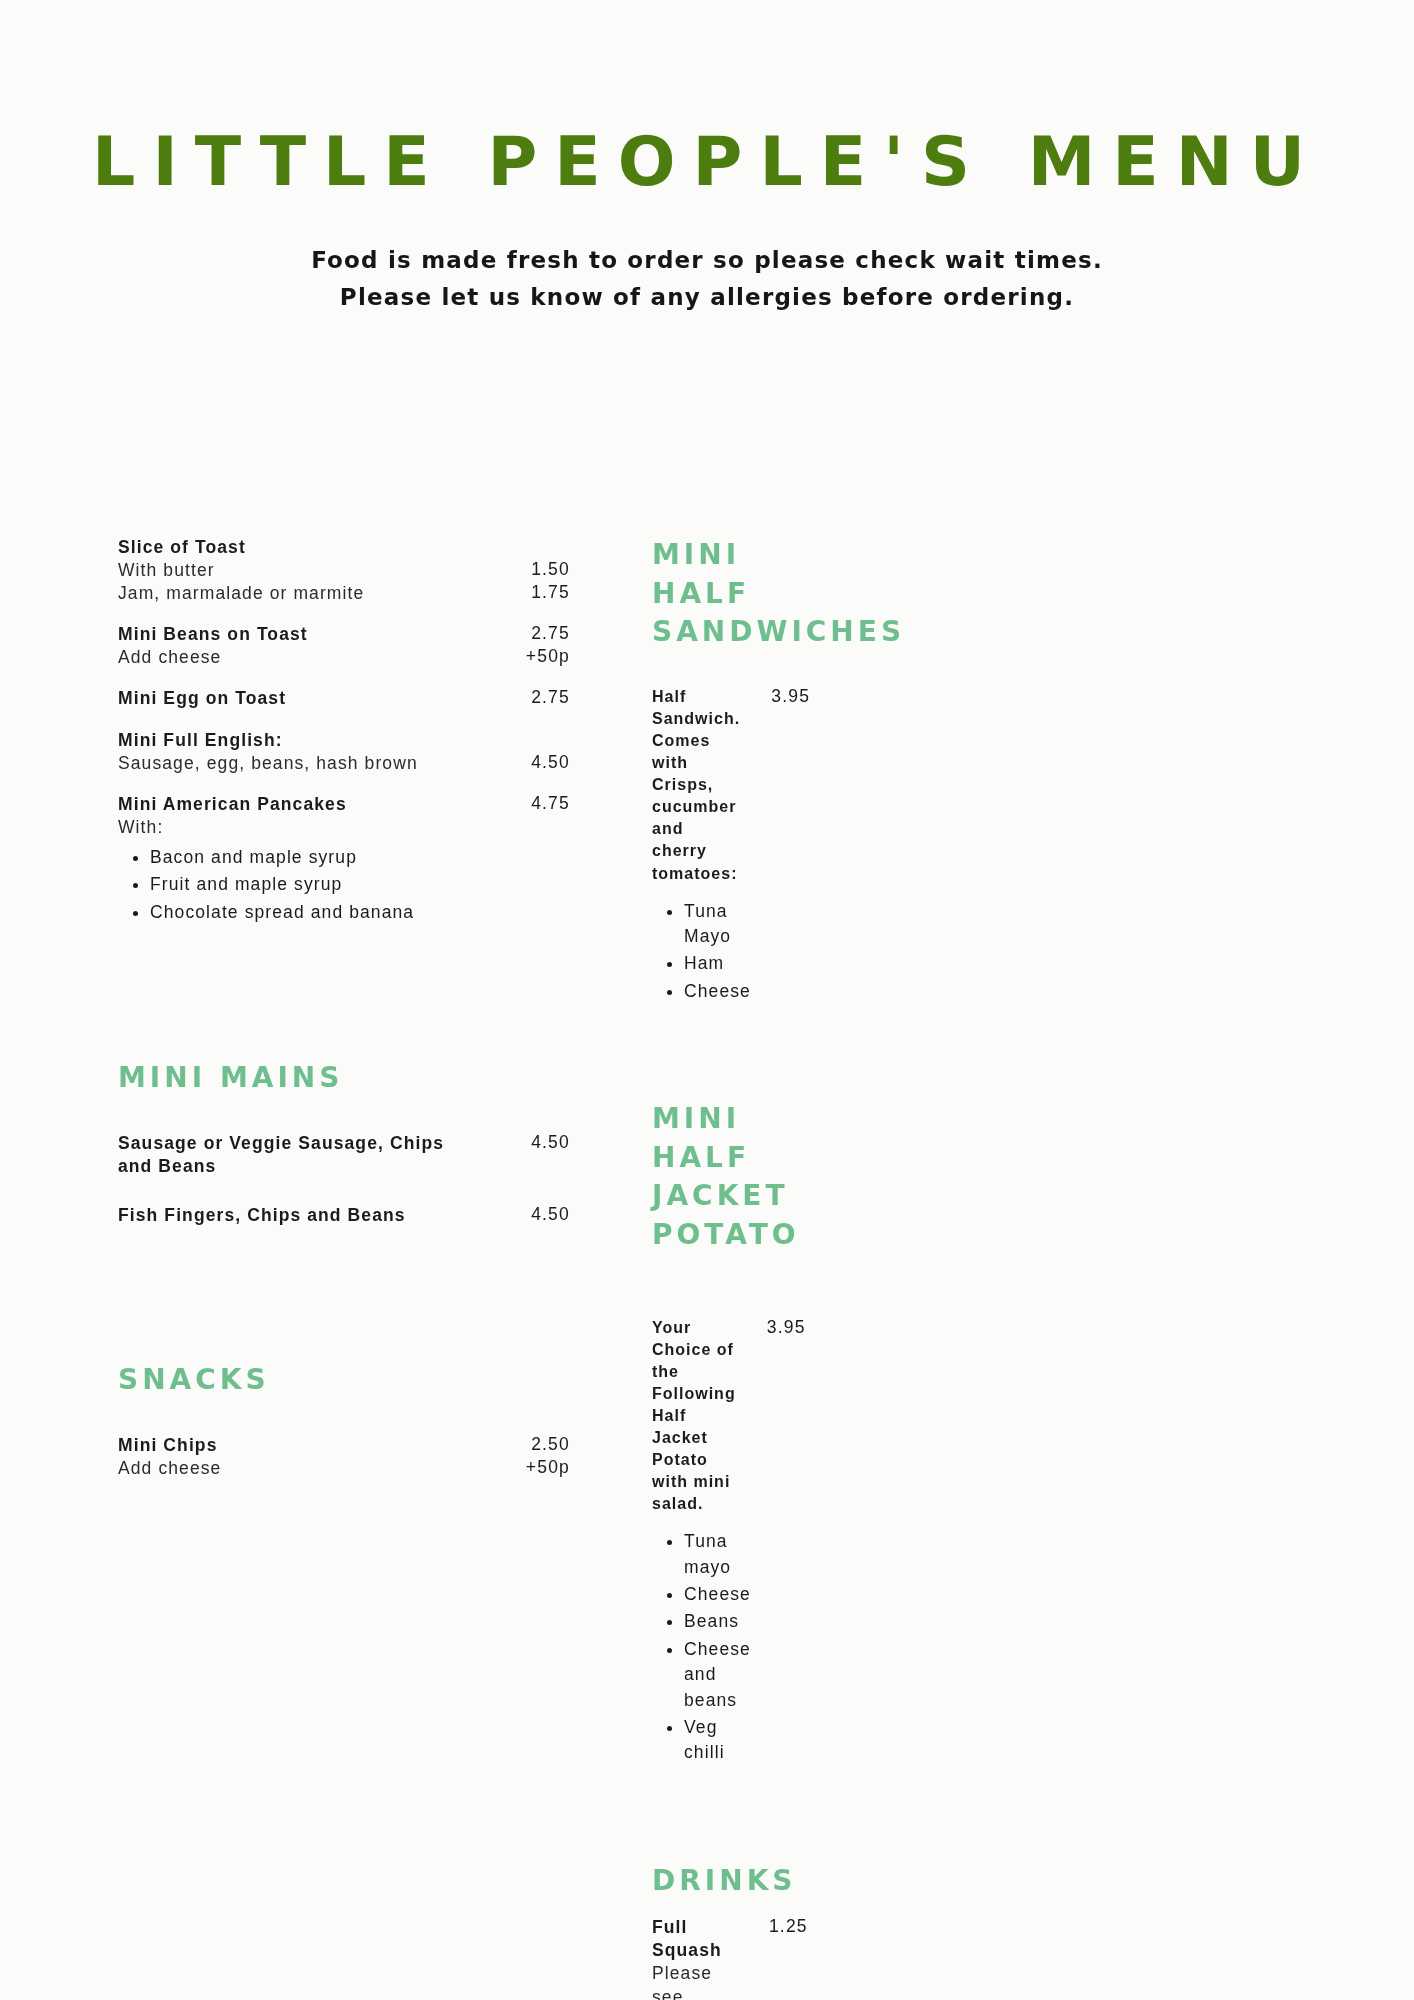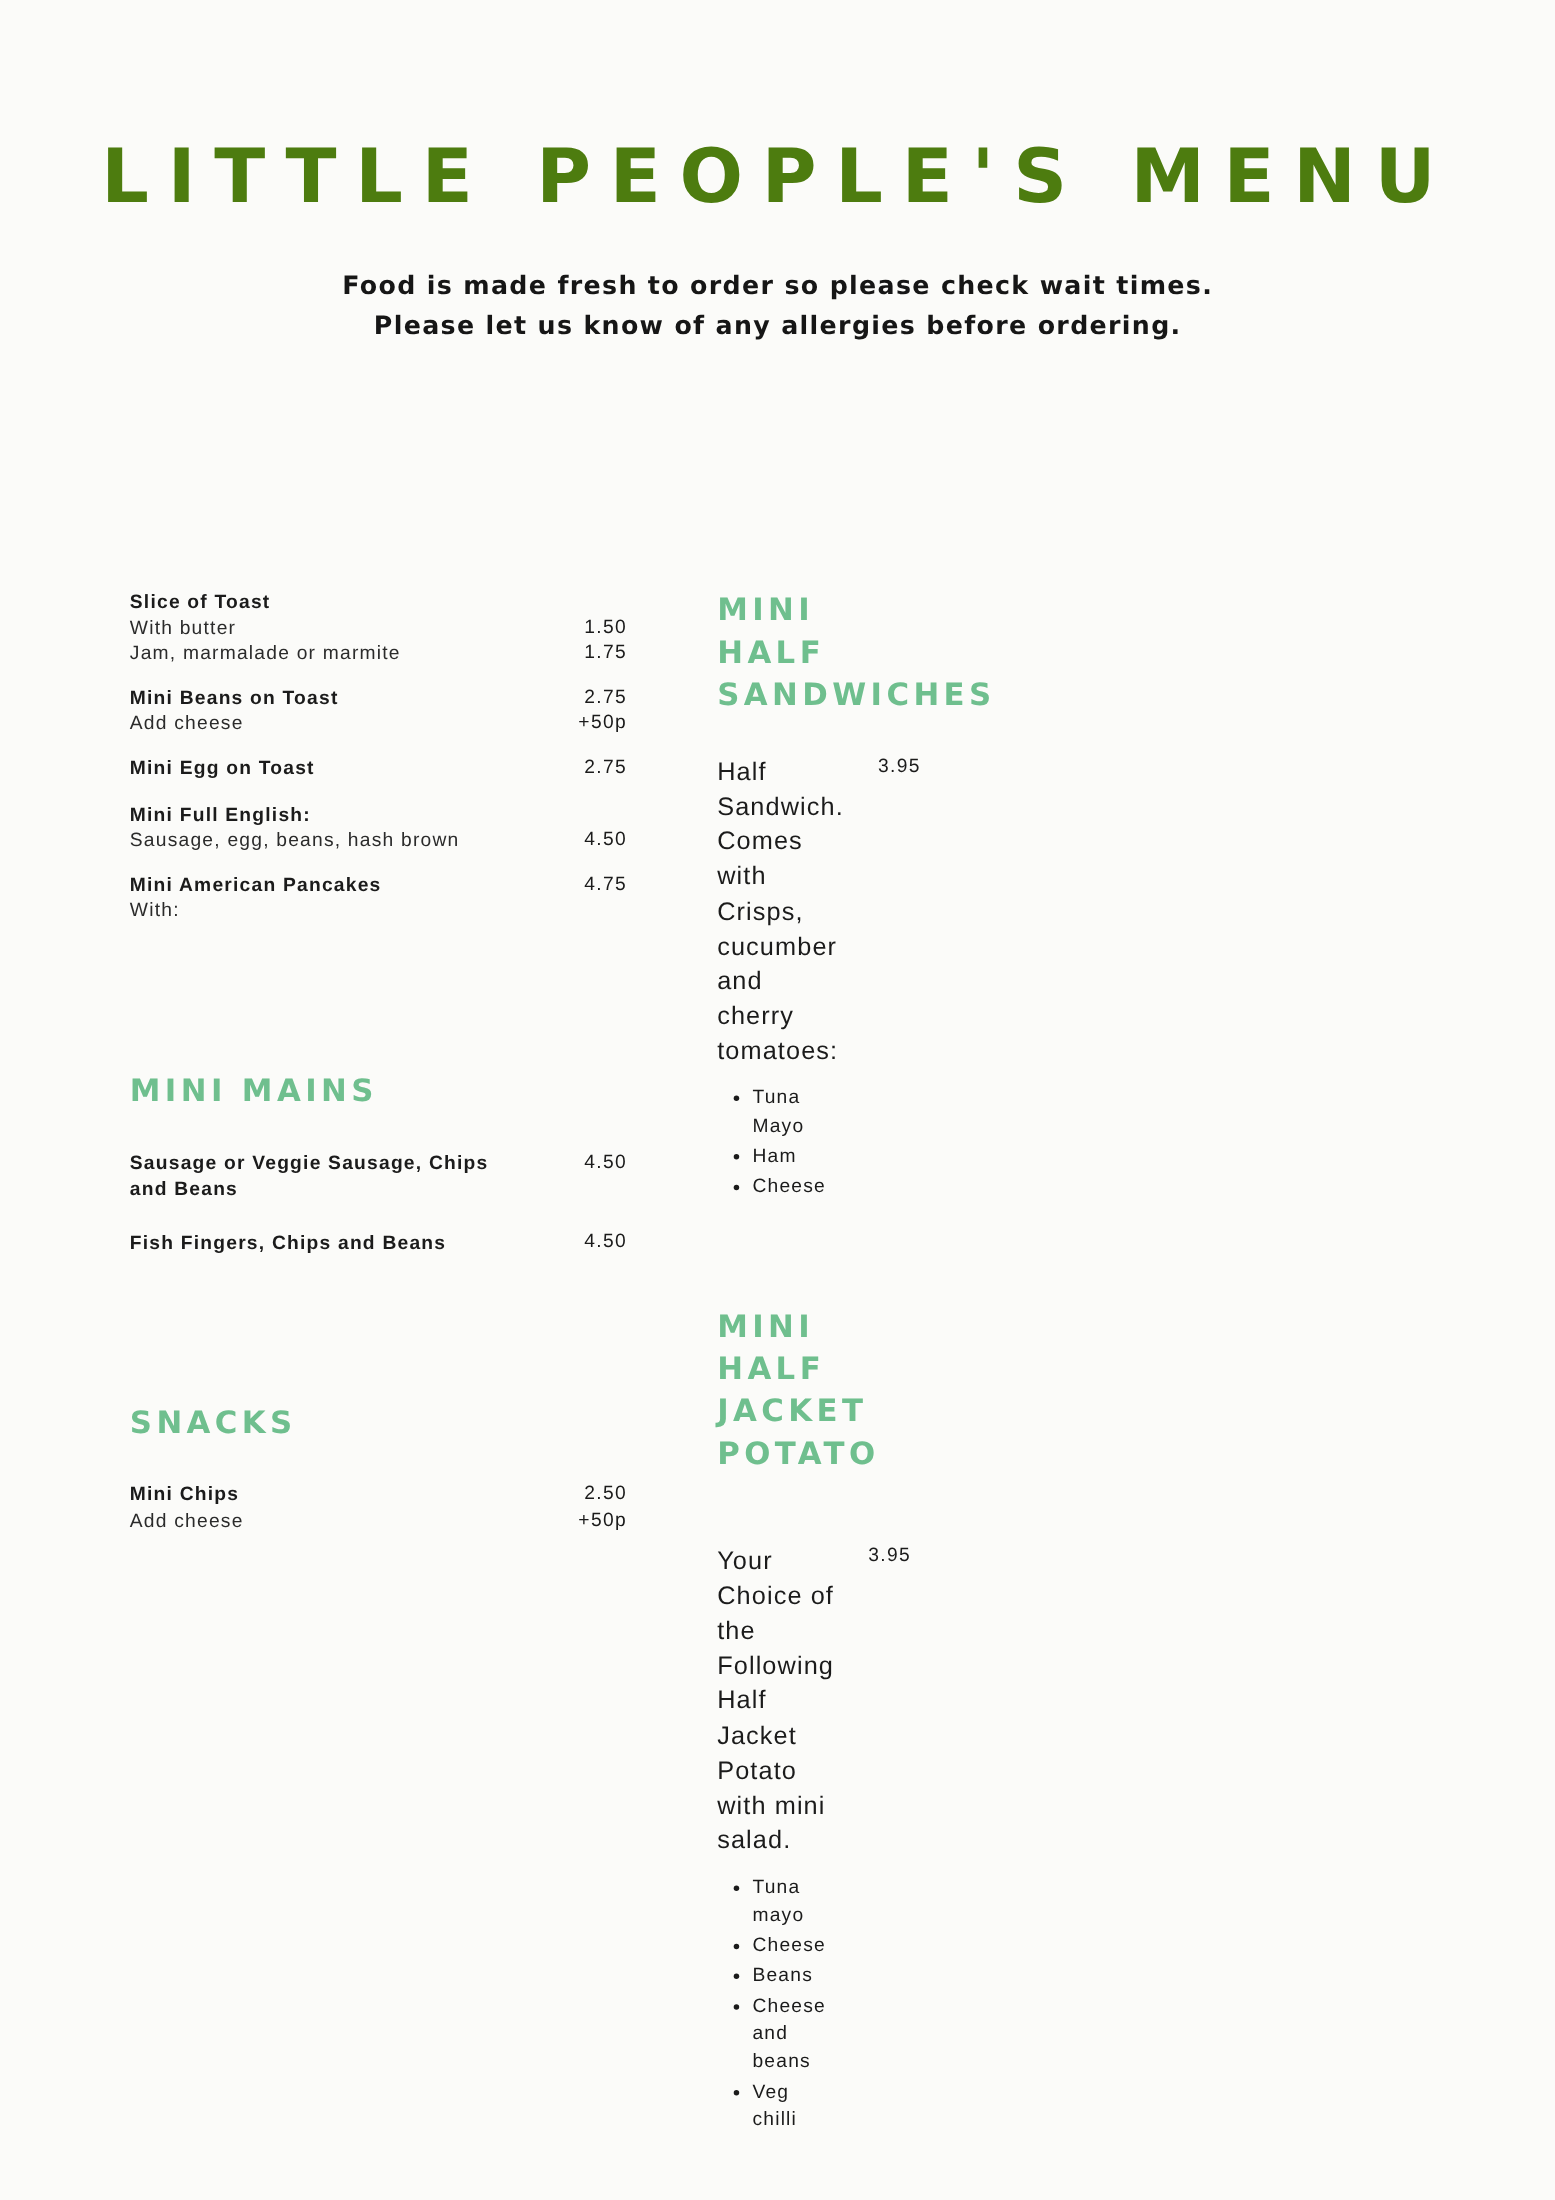--- a/index.html
+++ b/index.html
@@ -128,22 +128,22 @@
   
   .rc-block {
     margin-bottom: 10px;
   }
   .rc-head-row {
     display: flex;
     justify-content: space-between;
     align-items: flex-start;
   }
   .rc-head-row .desc {
-    font-weight: normal;
-    font-size: 23px;
+    font-weight: bold;
+    font-size: 16px;
     letter-spacing: 1px;
     line-height: 1.38;
     max-width: 400px;
   }
 
   .gap-sm { height: 18px; }
   .gap-md { height: 46px; }
   .gap-lg { height: 86px; }
   .gap-xl { height: 116px; }
 </style>
@@ -210,20 +210,25 @@
 
       <div class="item">
         <div class="row">
           <div class="name bold">Mini American Pancakes</div>
           <div class="price">4.75</div>
         </div>
         <div class="row">
           <div class="name light">With:</div>
           <div class="price blank"></div>
         </div>
+        <ul class="bullets">
+          <li>Bacon and maple syrup</li>
+          <li>Fruit and maple syrup</li>
+          <li>Chocolate spread and banana</li>
+        </ul>
       </div>
 
       <div class="gap-xl"></div>
 
       <div class="section-head">MINI MAINS</div>
 
       <div class="gap-sm"></div>
 
       <div class="item">
         <div class="row">

